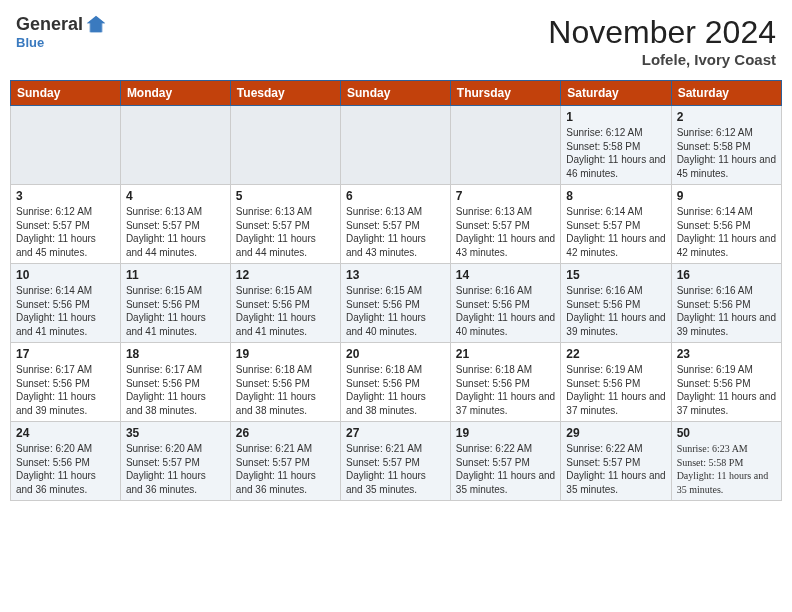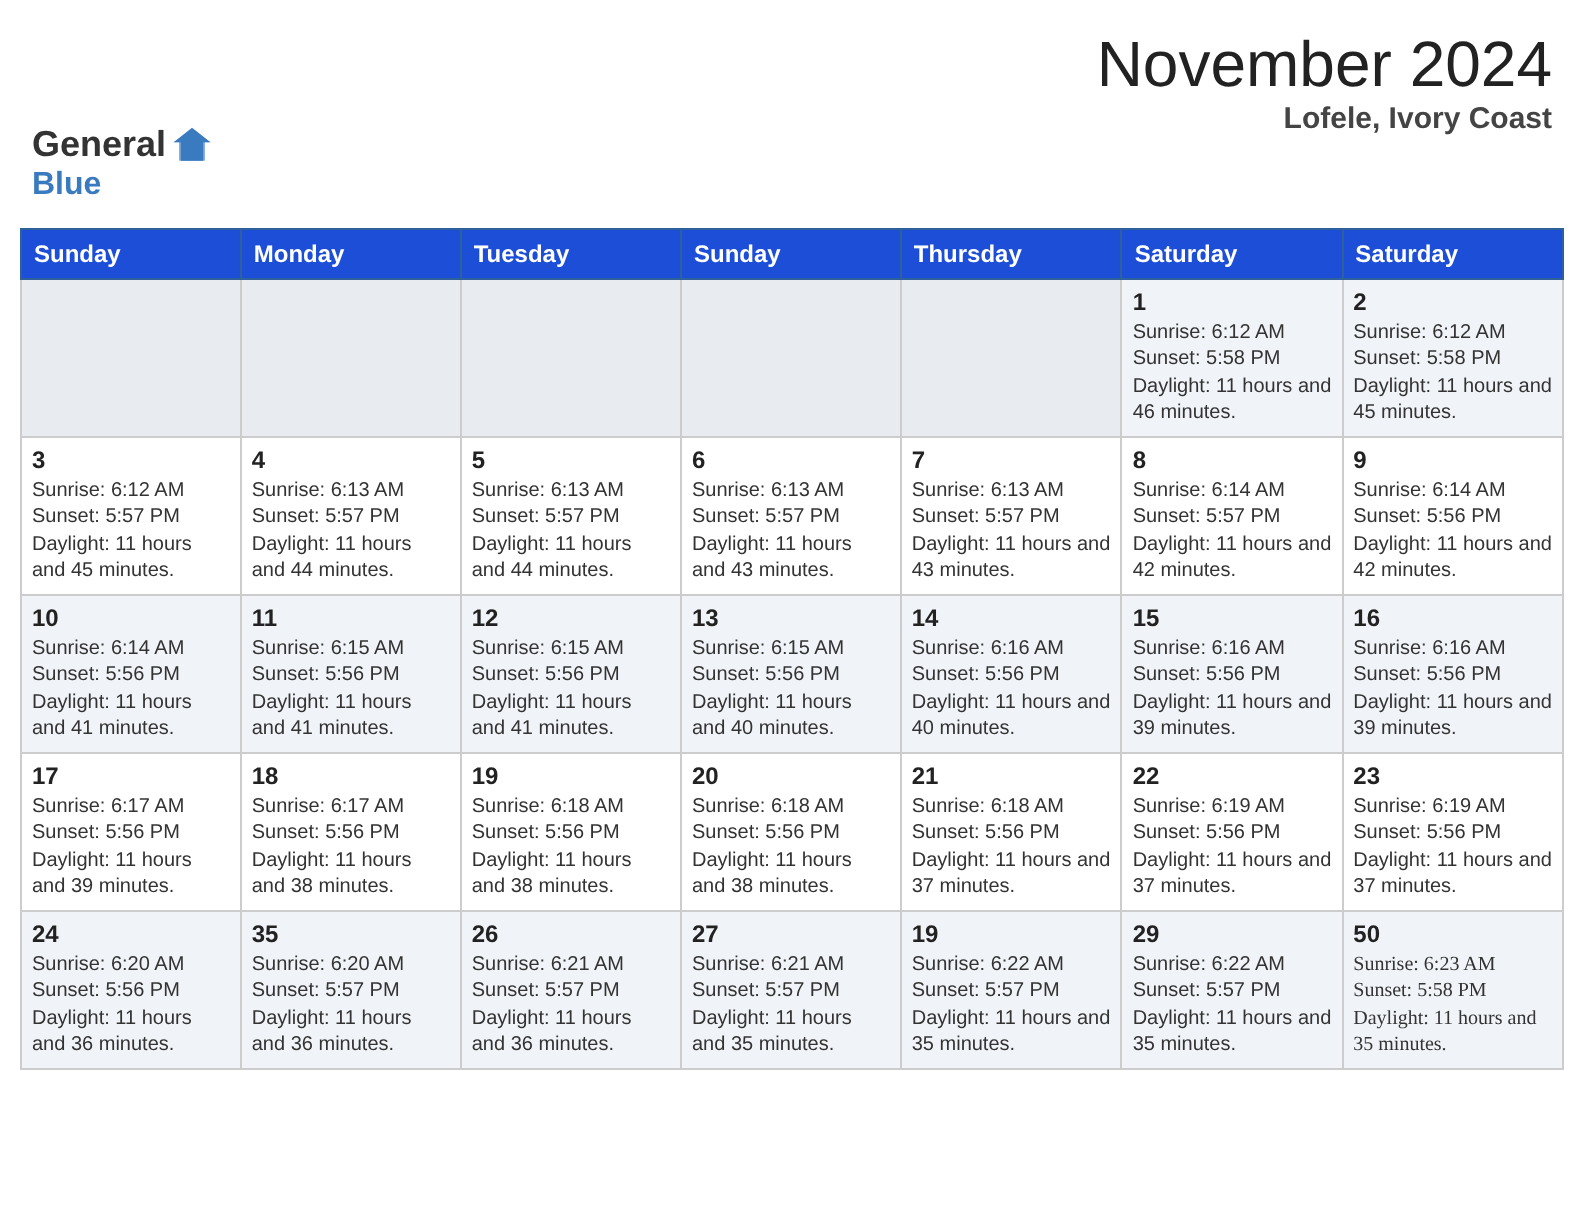--- a/index.html
+++ b/index.html
@@ -13,30 +13,29 @@
     .header {
       display: flex;
       justify-content: space-between;
       align-items: flex-start;
       margin-bottom: 8px;
       padding: 4px 6px;
     }
     .logo {
       display: flex;
       align-items: flex-start;
-      margin-top: 48px;
     }
     .logo-text-general {
       font-size: 18px;
       font-weight: bold;
       color: #333;
       line-height: 1.1;
     }
     .logo-text-blue {
-      font-size: 16px;
+      font-size: 13px;
       font-weight: bold;
       color: #3a7abf;
       line-height: 1.1;
     }
     .logo-icon {
       width: 22px;
       height: 22px;
       margin-left: 2px;
     }
     .logo-stack {
@@ -60,21 +59,21 @@
       font-size: 15px;
       color: #444;
       font-weight: bold;
     }
     .calendar {
       width: 100%;
       border-collapse: collapse;
       border: 1px solid #ccc;
     }
     .calendar th {
-      background: #1d4ed8;
+      background: #c2410c;
       color: #fff;
       font-size: 12px;
       font-weight: bold;
       padding: 5px 6px;
       border: 1px solid #2e6099;
       text-align: left;
     }
     .calendar td {
       border: 1px solid #ccc;
       vertical-align: top;

